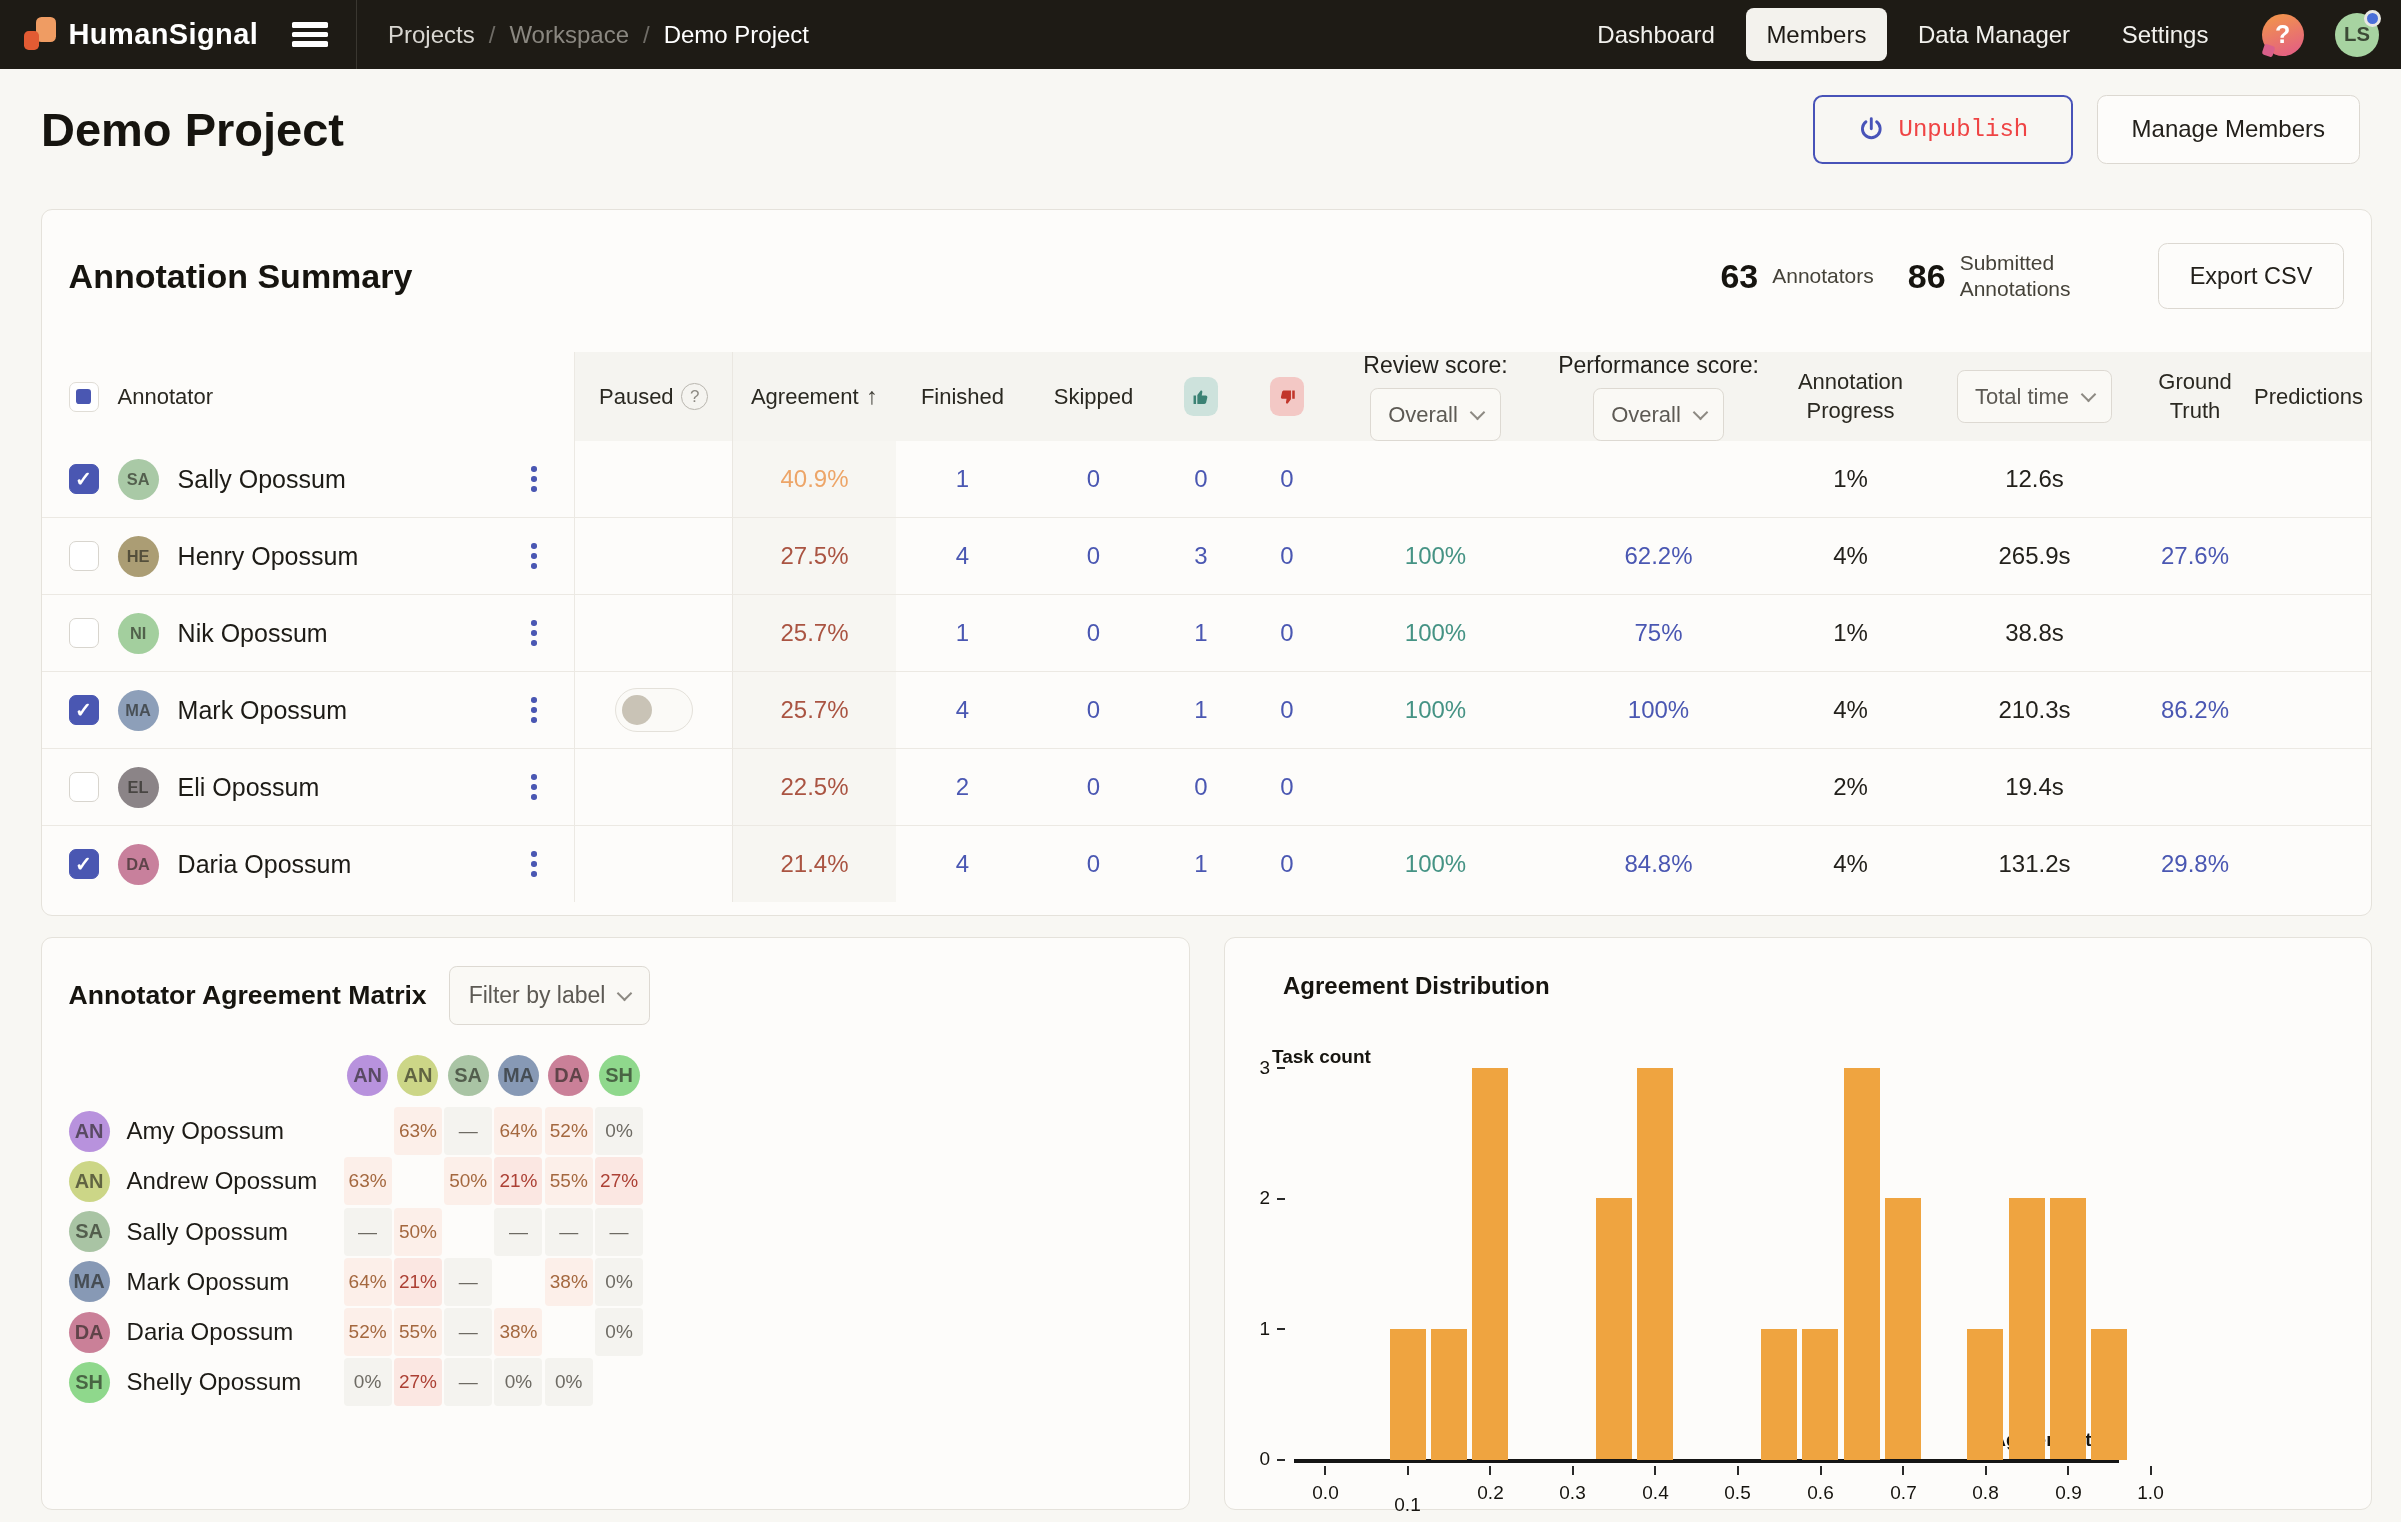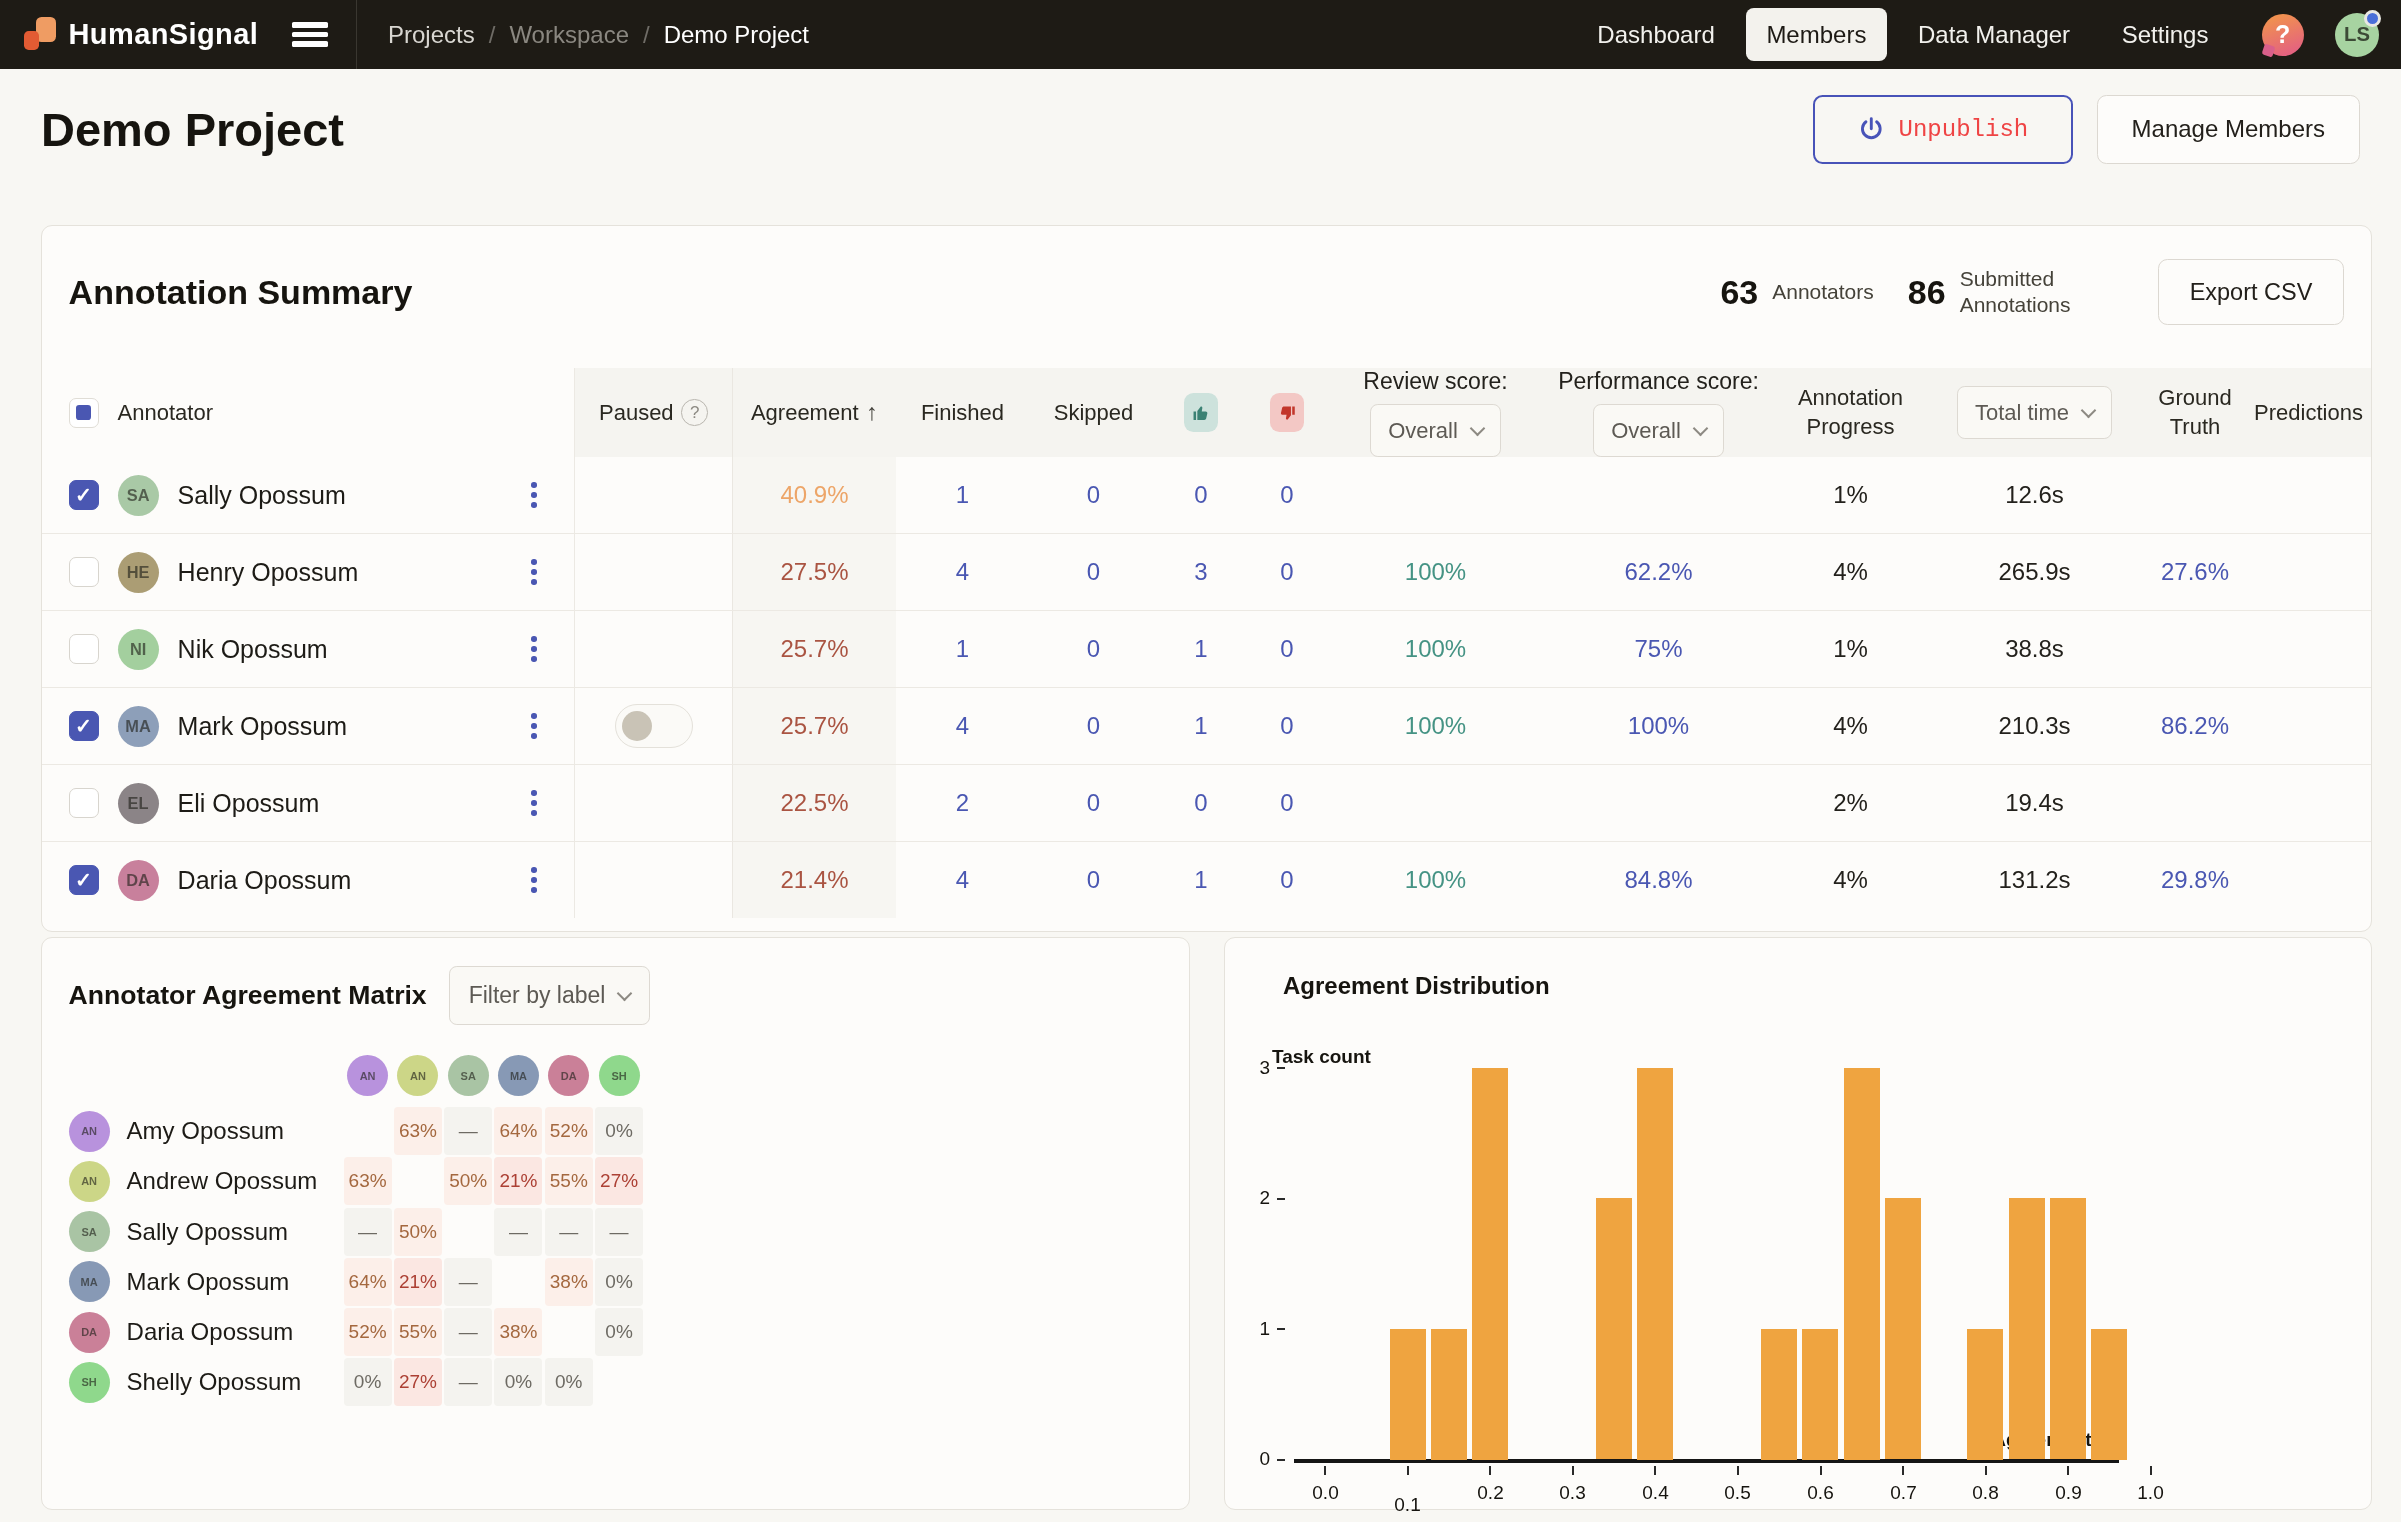--- a/index.html
+++ b/index.html
@@ -51,21 +51,21 @@
   }
   
   .title-row { position:absolute; top:86px; left:41px; right:41px; height:86px; display:flex; align-items:center; }
   .page-title { font-size:47px; font-weight:700; color:#16140f; }
   .title-actions { margin-left:auto; display:flex; gap:23.5px; }
   .btn { display:flex; align-items:center; justify-content:center; gap:14px; height:69px; border-radius:9.4px; font-size:24px; cursor:pointer; background:transparent; }
   .btn-unpublish { width:260px; border:2.3px solid #4853b8; color:#ef4444; font-weight:500;font-family:Liberation Mono, monospace; }
   .btn-secondary { border:1.6px solid #dcd8d1; background:#fdfcfa; color:#23201b; font-weight:500; padding:0 34px; }
   
   .card { position:absolute; background:#fdfcfa; border:1.6px solid #e5e2db; border-radius:11px; }
-  .card-summary { top:209px; left:41px; width:2331px; height:707px;margin-top:16px; }
+  .card-summary { top:209px; left:41px; width:2331px; height:707px; }
   .card-matrix  { top:937px; left:41px; width:1149px; height:573px; }
   .card-chart   { top:937px; left:1224px; width:1148px; height:573px; }
   .card-head { display:flex; align-items:center; padding:33px 26.6px 19px 26.6px; }
   .card-title { font-size:34px; font-weight:700; color:#16140f; }
   .summary-stats { margin-left:auto; display:flex; align-items:center; gap:34px; }
   .stat { display:flex; align-items:center; gap:14px; }
   .stat-number { font-size:34px; font-weight:700; color:#16140f; }
   .stat-label { font-size:21px; color:#454239; line-height:1.25; max-width:164px; }
   .btn-export { height:66px; padding:0 31px; font-size:23.5px; }
   
@@ -105,21 +105,21 @@
   .val-perf { color:#4a57b2; }
   .val-dark { color:#23211c; }
   .val-gt { color:#4a57b2; }
   
   .m-head { display:flex; align-items:center; gap:22px; padding:28px 26.6px 15.6px 26.6px; }
   .m-title { font-size:26.6px; font-weight:700; color:#16140f; }
   .m-filter { height:59px; padding:0 19px; font-size:23px;align-items:center; }
   .m-grid { position:absolute; left:26.6px; top:117px; }
   .m-avatar-row { display:flex; margin-left:275px; margin-bottom:11px; }
   .m-slot { width:48px; margin-right:2.3px; display:flex; justify-content:center; }
-  .m-avatar { width:41px; height:41px; border-radius:50%; display:flex; align-items:center; justify-content:center; font-size:11px; font-weight:700; color:rgba(30,30,24,0.62); }
+  .m-avatar { width:41px; height:41px; border-radius:50%; display:flex; align-items:center; justify-content:center; font-size:20px; font-weight:700; color:rgba(30,30,24,0.62); }
   .m-row { display:flex; align-items:center; height:48px; margin-bottom:2.3px; }
   .m-row-label { width:275px; display:flex; align-items:center; gap:17px; }
   .m-row-name { font-size:24px; color:#1d1b16; }
   .mcell { width:48px; height:48px; margin-right:2.3px; border-radius:3.9px; display:flex; align-items:center; justify-content:center; font-size:19px; }
   .mcell.val  { background:#fcefe9; color:#a4683f; }
   .mcell.low  { background:#fbe7e2; color:#ac4034; }
   .mcell.zero { background:#f4f3ef; color:#6d6a63; }
   .mcell.dash { background:#f4f3ef; color:#6d6a63; }
   .mcell.self { background:transparent; }
   

